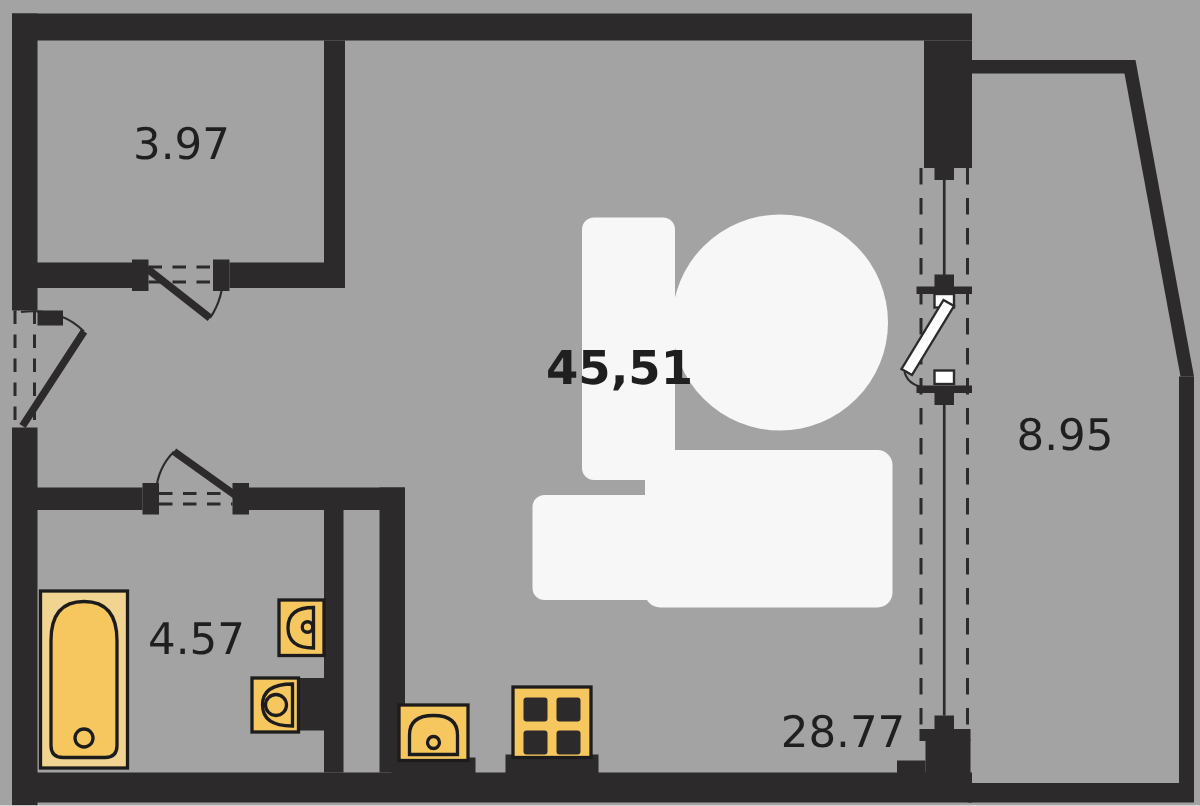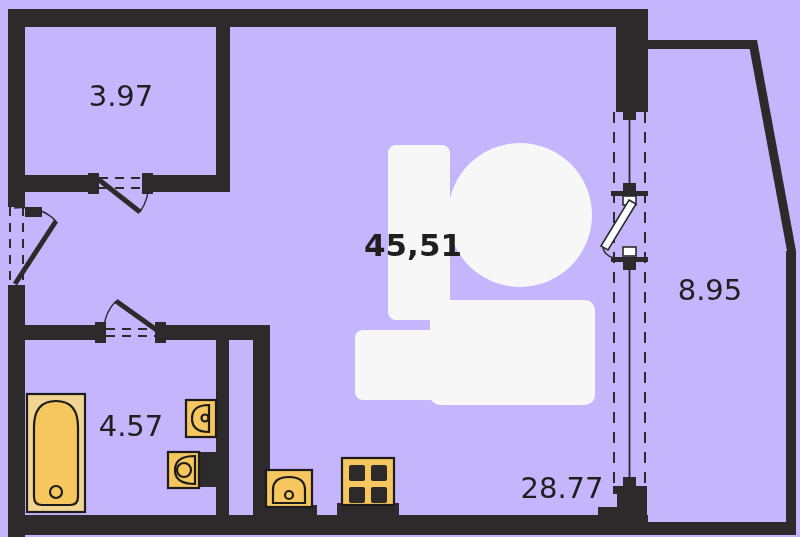--- a/index.html
+++ b/index.html
@@ -1,19 +1,19 @@
 <!DOCTYPE html>
 <html><head>
 <meta charset="utf-8">
 <style>
   html,body{margin:0;padding:0;background:#ffffff;}
   .plan-wrap{
     position:relative;
     width:800px;height:537px;
-    background:#c4b5fd;
+    background:#a3a3a3;
     overflow:hidden;
     font-family:"DejaVu Sans", sans-serif;
   }
   svg{display:block;}
   .dash{stroke-width:2;stroke-dasharray:9 7;}
   .wdash{stroke-width:2;stroke-dasharray:11 9;}
   .leaf{stroke-width:5;stroke-linecap:butt;}
   .arc{stroke-width:1.4;fill:none;}
   .thin{stroke-width:1.8;}
   .labels text{

